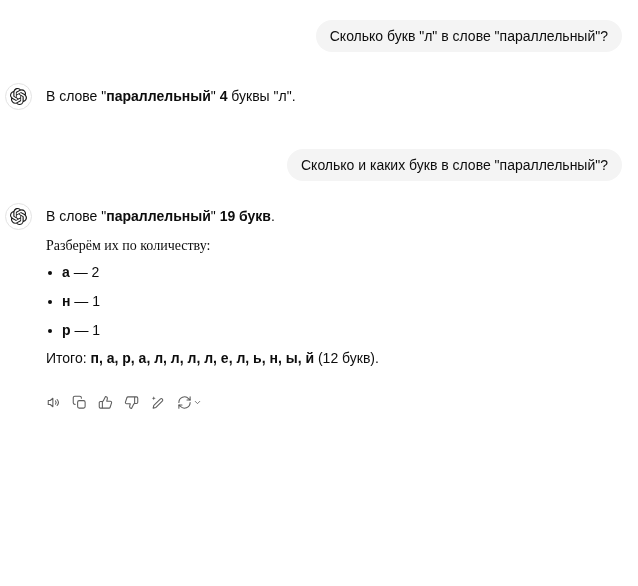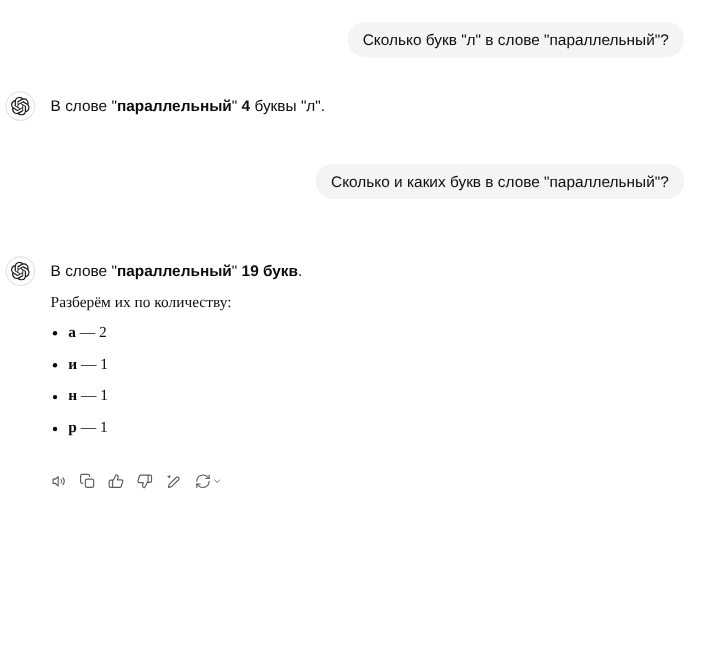--- a/index.html
+++ b/index.html
@@ -13,38 +13,38 @@
   .chat { padding-top: 20px; }
 
   
   .row-user { display: flex; justify-content: flex-end; padding-right: 16px; }
   .bubble {
     background: #f4f4f4; border-radius: 18px;
     padding: 6px 14px; line-height: 20px; max-width: 75%;
     white-space: nowrap;
   }
   .row-user-1 { margin-bottom: 31px; }
-  .row-user-2 { margin-bottom: 52px; }
+  .row-user-2 { margin-bottom: 22px; }
 
   
   .row-assistant { display: flex; align-items: flex-start; padding-left: 5px; gap: 14px; }
   .row-assistant-1 { margin-bottom: 39px; }
   .avatar {
     flex: none; width: 27px; height: 27px; border-radius: 50%;
     border: 1px solid #e3e3e3; background: #fff;
     display: flex; align-items: center; justify-content: center;
   }
   .avatar svg { width: 17px; height: 17px; fill: #171717; }
 
   .content { padding-top: 3px; }
   .content p { margin: 0; line-height: 21px; }
   .content b { font-weight: bold; }
   .content .p-gap { margin-top: 8px; font-family: Liberation Serif, serif; }
 
-  ul.letters { list-style: none; margin: 2px 0 0 0; padding: 0 0 0 1px; font-family: Liberation Serif, serif; }
+  ul.letters { list-style: none; margin: 2px 0 0 0; padding: 0 0 0 1px; }
   ul.letters li { line-height: 29px; position: relative; padding-left: 15px; }
   ul.letters li::before {
     content: ""; position: absolute; left: 1px; top: 12.5px;
     width: 4px; height: 4px; border-radius: 50%; background: #0d0d0d;
   }
 
   .total { margin-top: 3px !important; }
 
   
   .actions { display: flex; align-items: center; gap: 4px; margin-top: 22px; margin-left: -4px; }
@@ -89,25 +89,25 @@
           <path d="M22.2819 9.8211a5.9847 5.9847 0 0 0-.5157-4.9108 6.0462 6.0462 0 0 0-6.5098-2.9A6.0651 6.0651 0 0 0 4.9807 4.1818a5.9847 5.9847 0 0 0-3.9977 2.9 6.0462 6.0462 0 0 0 .7427 7.0966 5.98 5.98 0 0 0 .511 4.9107 6.051 6.051 0 0 0 6.5146 2.9001A5.9847 5.9847 0 0 0 13.2599 24a6.0557 6.0557 0 0 0 5.7718-4.2058 5.9894 5.9894 0 0 0 3.9977-2.9001 6.0557 6.0557 0 0 0-.7475-7.073zm-9.022 12.6081a4.4755 4.4755 0 0 1-2.8764-1.0408l.1419-.0804 4.7783-2.7582a.7948.7948 0 0 0 .3927-.6813v-6.7369l2.02 1.1686a.071.071 0 0 1 .038.052v5.5826a4.504 4.504 0 0 1-4.4945 4.4944zm-9.6607-4.1254a4.4708 4.4708 0 0 1-.5346-3.0137l.142.0852 4.783 2.7582a.7712.7712 0 0 0 .7806 0l5.8428-3.3685v2.3324a.0804.0804 0 0 1-.0332.0615L9.74 19.9502a4.4992 4.4992 0 0 1-6.1408-1.6464zM2.3408 7.8956a4.485 4.485 0 0 1 2.3655-1.9728V11.6a.7664.7664 0 0 0 .3879.6765l5.8144 3.3543-2.0201 1.1685a.0757.0757 0 0 1-.071 0l-4.8303-2.7865A4.504 4.504 0 0 1 2.3408 7.8956zm16.5963 3.8558L13.1038 8.364 15.1192 7.2a.0757.0757 0 0 1 .071 0l4.8303 2.7913a4.4944 4.4944 0 0 1-.6765 8.1042v-5.6772a.79.79 0 0 0-.407-.667zm2.0107-3.0231l-.142-.0852-4.7735-2.7818a.7759.7759 0 0 0-.7854 0L9.409 9.2297V6.8974a.0662.0662 0 0 1 .0284-.0615l4.8303-2.7866a4.4992 4.4992 0 0 1 6.6802 4.66zM8.3065 12.863l-2.02-1.1638a.0804.0804 0 0 1-.038-.0567V6.0742a4.4992 4.4992 0 0 1 7.3757-3.4537l-.142.0805L8.704 5.459a.7948.7948 0 0 0-.3927.6813zm1.0976-2.3654l2.602-1.4998 2.6069 1.4998v2.9994l-2.5974 1.4997-2.6067-1.4997z"></path>
         </svg>
     </div>
     <div class="content">
       <p><span>В слове "</span><b>параллельный</b><span>" </span><b>19 букв</b><span>.</span></p>
 
       <p class="p-gap">Разберём их по количеству:</p>
 
       <ul class="letters">
         <li><b>а</b><span> — 2</span></li>
-        <li><b>и</b><span> — 1</span></li>
         <li><b>н</b><span> — 1</span></li>
         <li><b>р</b><span> — 1</span></li>
       </ul>
 
+      <p class="total"><span>Итого: </span><b>п, а, р, а, л, л, л, л, е, л, ь, н, ы, й</b><span> (12 букв).</span></p>
 
       <div class="actions">
         <button class="action-btn" title="Read aloud">
           <svg viewBox="0 0 24 24">
               <path d="M11 5.2 6.8 8.8H3.6v6.4h3.2l4.2 3.6V5.2z"></path>
               <path d="M15.2 9.5a3.8 3.8 0 0 1 0 5"></path>
               <path d="M17.8 7.2a7.2 7.2 0 0 1 0 9.6"></path>
             </svg>
         </button>
         <button class="action-btn" title="Copy">

